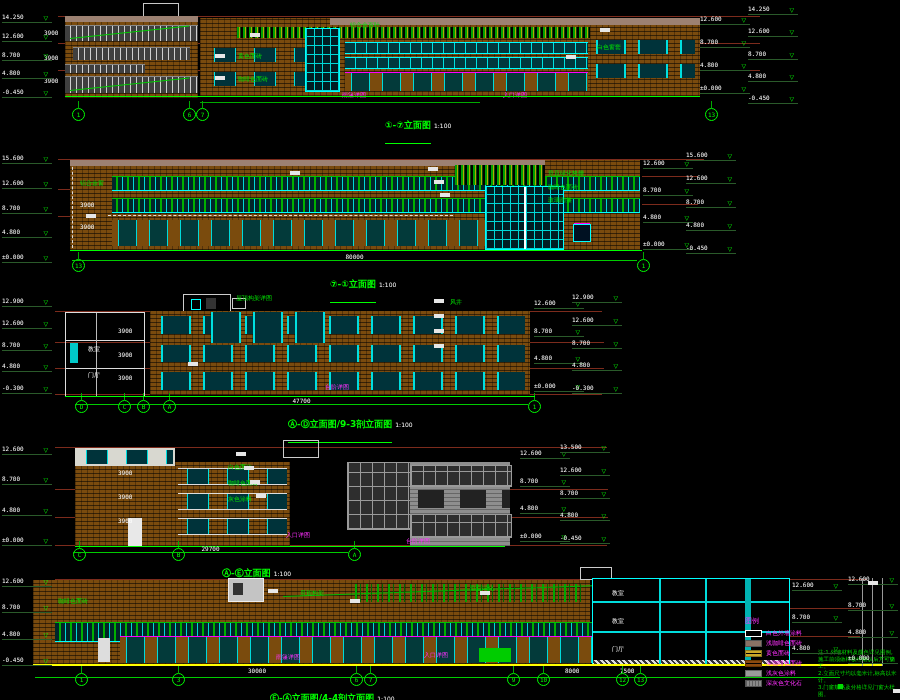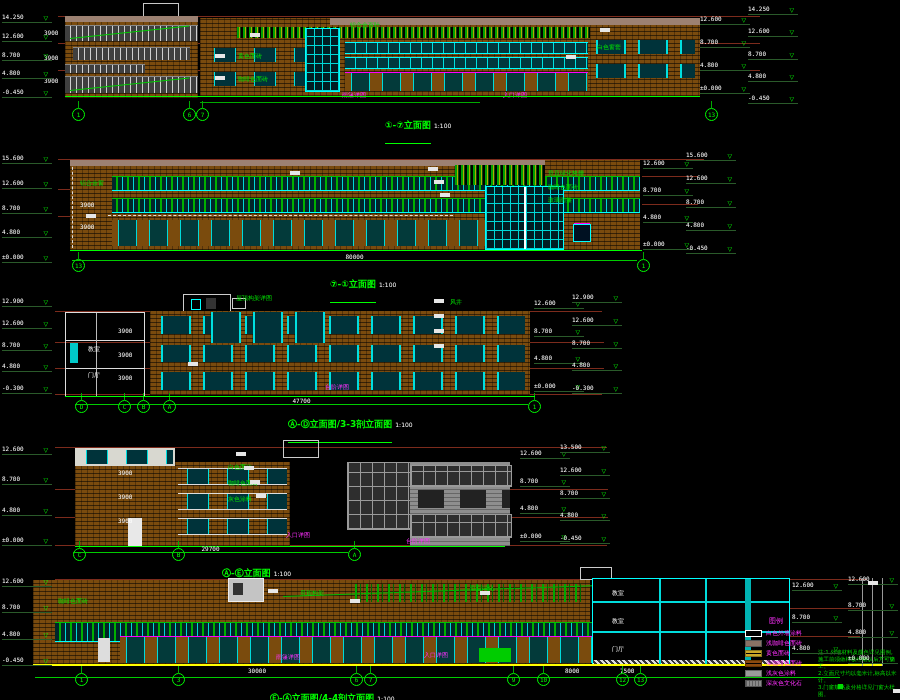--- a/index.html
+++ b/index.html
@@ -57,21 +57,21 @@
   .gb:before{content:"";position:absolute;left:5px;top:-8px;width:1px;height:8px;background:#00aa00;}
   .dim{position:absolute;height:1px;}
   .dim .dl{position:absolute;left:0;right:0;top:-7px;text-align:center;color:#fff;font-size:6px;
            font-family:"DejaVu Sans Mono",monospace;}
   
   .cap{position:absolute;white-space:nowrap;}
   .cap .t{color:#00ff00;font-size:9px;font-weight:bold;border-bottom:1px solid #00ff00;padding-bottom:13px;}
   .cap .s{color:#fff;font-size:6px;margin-left:3px;}
   
   #legend{position:absolute;left:745px;top:616px;width:140px;}
-  #legend .lt{color:#ff30ff;font-size:7px;margin-bottom:2px;margin-left:24px;}
+  #legend .lt{color:#ff30ff;font-size:7px;margin-bottom:2px;}
   .lrow{display:flex;align-items:center;height:10px;}
   .lrow .sw{width:17px;height:7px;margin-right:4px;box-sizing:border-box;}
   .lrow .lb{color:#ff30ff;font-size:6px;line-height:6px;white-space:nowrap;}
   .sw-white{background:#000;border:1px solid #fff;}
   .sw-taupe{background:#8a7265;border:1px solid #555;}
   .sw-yellow-brick{background:repeating-linear-gradient(0deg,#caa828 0 2px,#000 2px 3px);border:1px solid #887720;}
   .sw-brown-brick{background:repeating-linear-gradient(0deg,#8a4a10 0 2px,#000 2px 3px);border:1px solid #663700;}
   .sw-light-gray{background:#9a9a9a;border:1px solid #666;}
   .sw-dark-gray{background:#8a8a8a repeating-linear-gradient(90deg,rgba(0,0,0,.3) 0 1px,transparent 1px 3px);border:1px solid #555;}
   #notes{position:absolute;left:818px;top:649px;width:80px;}
@@ -166,21 +166,21 @@
     <i class="abs" style="left:22px;top:3px;width:10px;height:11px;background:#333"></i>
   </div>
   <div class="abs" style="left:232px;top:298px;width:12px;height:9px;border:1px solid #ccc"></div>
   <div class="abs brick" style="left:150px;top:311px;width:380px;height:84px">
     <div class="abs r-punch-big" style="left:5px;top:5px;width:370px;height:18px"></div>
     <div class="abs r-punch-big" style="left:55px;top:1px;width:125px;height:31px"></div>
     <div class="abs r-punch-big" style="left:5px;top:34px;width:370px;height:17px"></div>
     <div class="abs r-punch-big" style="left:5px;top:61px;width:370px;height:18px"></div>
   </div>
   <div class="cap" style="left:288px;top:412px">
-    <span class="t">Ⓐ-Ⓓ立面图/3-3剖立面图</span><span class="s">1:100</span>
+    <span class="t">Ⓐ-Ⓓ立面图/9-3剖立面图</span><span class="s">1:100</span>
   </div>
 
   <div class="abs" style="left:283px;top:440px;width:34px;height:16px;border:1px solid #ccc"></div>
   <div class="abs" style="left:75px;top:448px;width:100px;height:98px">
     <div class="abs whiteband" style="left:0;top:0;width:100px;height:18px">
       <div class="abs r-punch" style="left:2px;top:2px;width:96px;height:14px"></div>
     </div>
     <div class="abs brick" style="left:0;top:18px;width:100px;height:80px"></div>
     <div class="abs" style="left:53px;top:70px;width:14px;height:28px;background:#e8e8e8"></div>
   </div>

